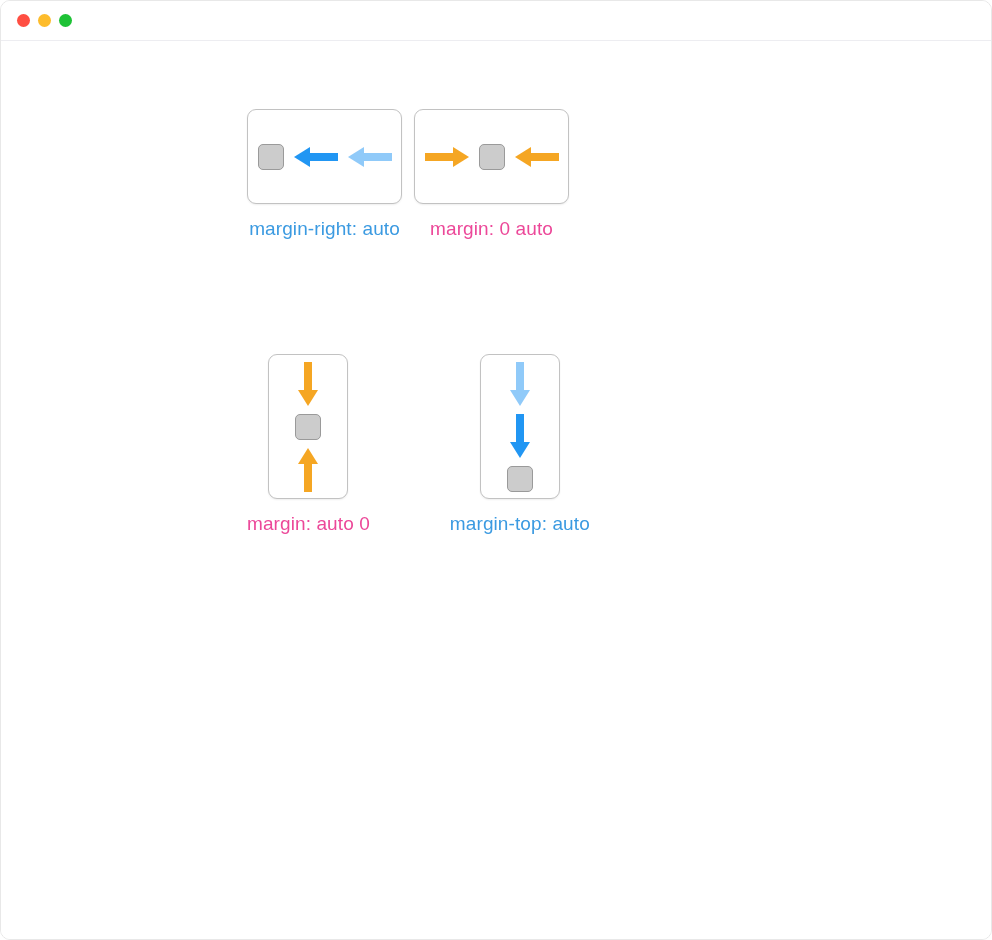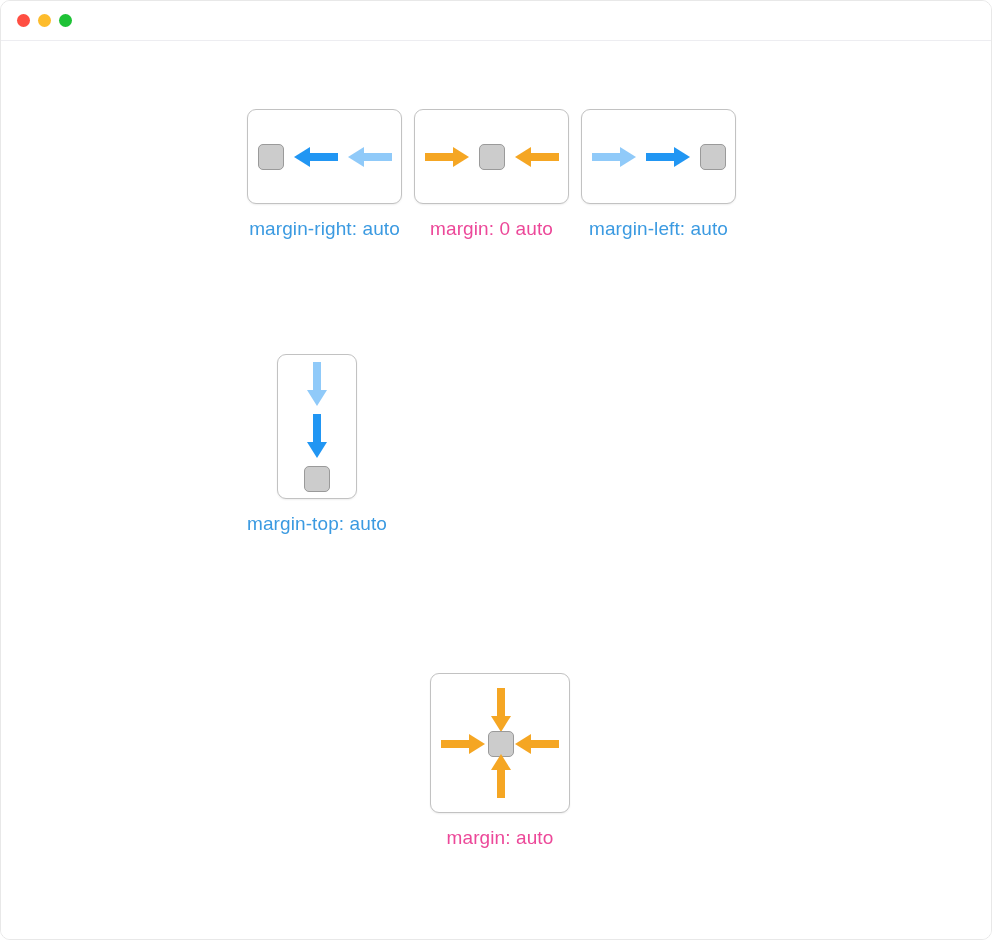--- a/index.html
+++ b/index.html
@@ -141,77 +141,53 @@
           </span>
           <span class="sqr"></span>
           <span class="arr hz left">
             <span class="shaft" style="background:#f5a623"></span>
             <span class="head" style="border-right-color:#f5a623"></span>
           </span>
         </div>
         <div class="label orange">margin: 0 auto</div>
       </div>
 
-      <div class="demo">
-        <div class="box h">
-          <span class="arr hz right">
-            <span class="shaft" style="background:#90caf9"></span>
-            <span class="head" style="border-left-color:#90caf9"></span>
-          </span>
-          <span class="arr hz right">
-            <span class="shaft" style="background:#2196f3"></span>
-            <span class="head" style="border-left-color:#2196f3"></span>
-          </span>
-          <span class="sqr"></span>
-        </div>
-        <div class="label blue">margin-left: auto</div>
-      </div>
 
     </div>
 
     <div class="row" id="row2">
 
 
+      <div class="demo">
+        <div class="box v">
+          <span class="arr vt down">
+            <span class="shaft" style="background:#f5a623"></span>
+            <span class="head" style="border-top-color:#f5a623"></span>
+          </span>
+          <span class="sqr"></span>
+          <span class="arr vt up">
+            <span class="shaft" style="background:#f5a623"></span>
+            <span class="head" style="border-bottom-color:#f5a623"></span>
+          </span>
+        </div>
+        <div class="label orange">margin: auto 0</div>
+      </div>
 
       <div class="demo">
         <div class="box v">
           <span class="arr vt down">
             <span class="shaft" style="background:#90caf9"></span>
             <span class="head" style="border-top-color:#90caf9"></span>
           </span>
           <span class="arr vt down">
             <span class="shaft" style="background:#2196f3"></span>
             <span class="head" style="border-top-color:#2196f3"></span>
           </span>
           <span class="sqr"></span>
         </div>
         <div class="label blue">margin-top: auto</div>
       </div>
 
     </div>
 
-    <div class="row" id="row3">
-      <div class="demo">
-        <div class="box sq">
-          <span class="arr vt down">
-            <span class="shaft" style="background:#f5a623"></span>
-            <span class="head" style="border-top-color:#f5a623"></span>
-          </span>
-          <span class="arr hz right">
-            <span class="shaft" style="background:#f5a623"></span>
-            <span class="head" style="border-left-color:#f5a623"></span>
-          </span>
-          <span class="sqr"></span>
-          <span class="arr hz left">
-            <span class="shaft" style="background:#f5a623"></span>
-            <span class="head" style="border-right-color:#f5a623"></span>
-          </span>
-          <span class="arr vt up">
-            <span class="shaft" style="background:#f5a623"></span>
-            <span class="head" style="border-bottom-color:#f5a623"></span>
-          </span>
-        </div>
-        <div class="label orange">margin: auto</div>
-      </div>
-    </div>
 
   </div>
 </div>
 
 </body></html>

